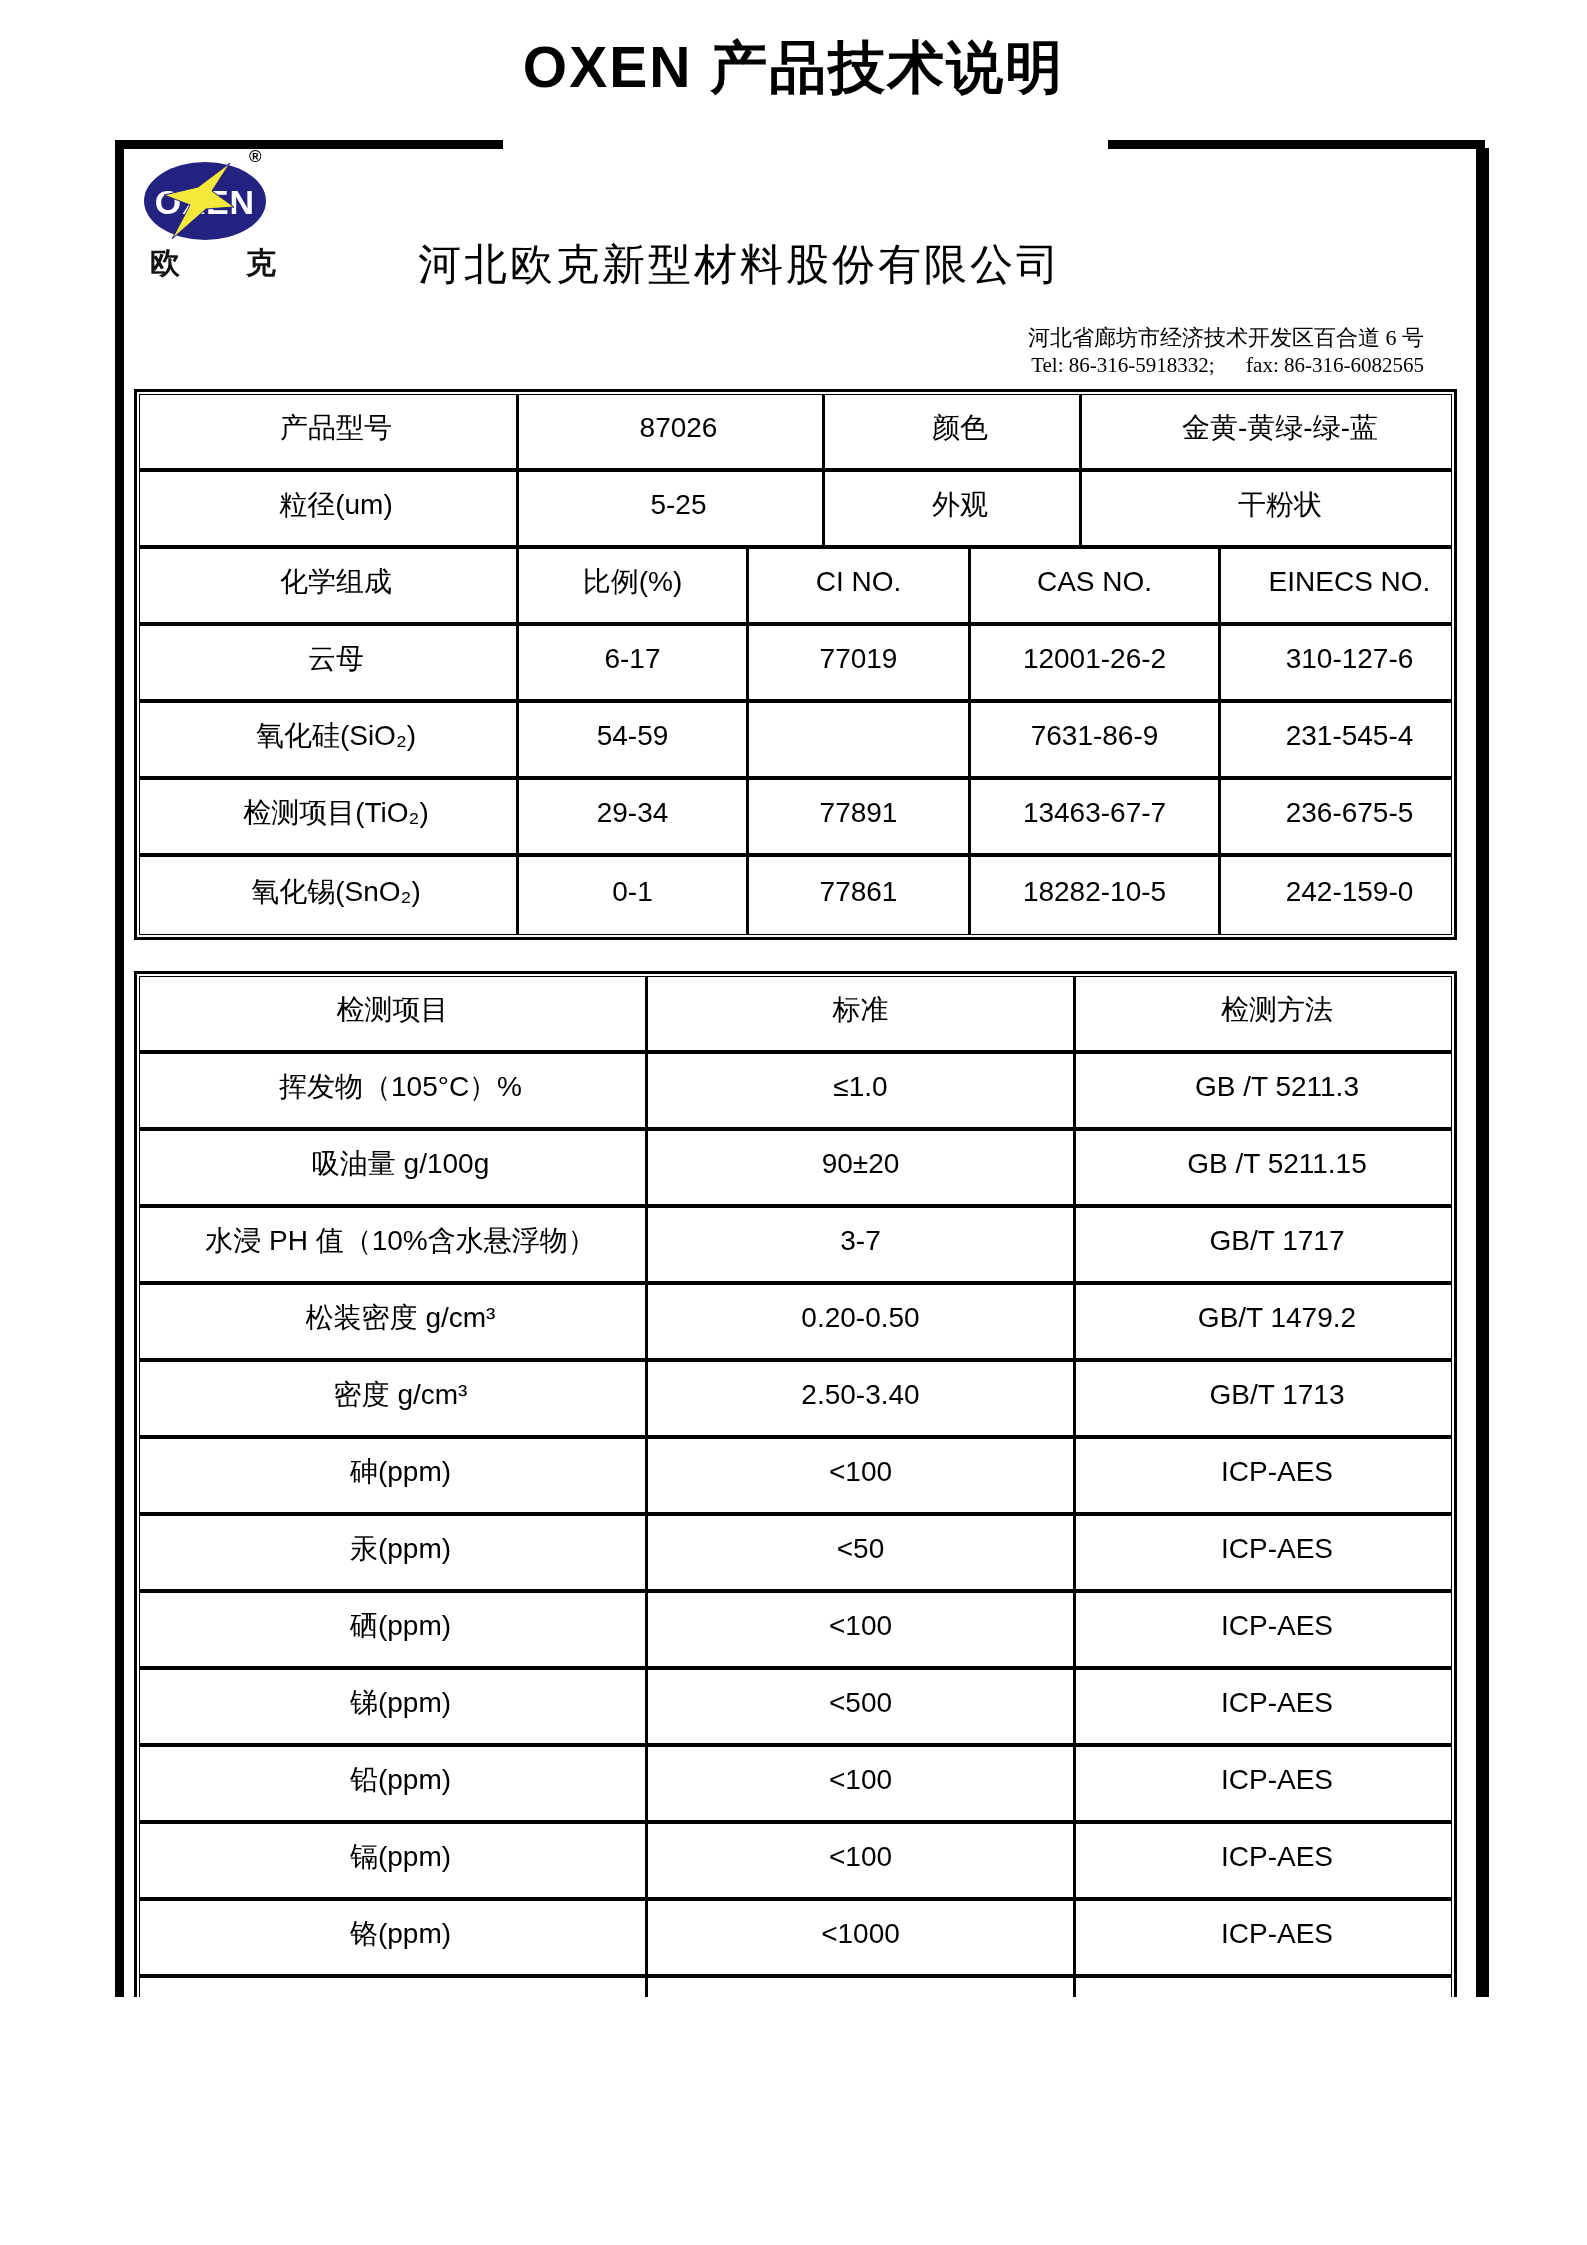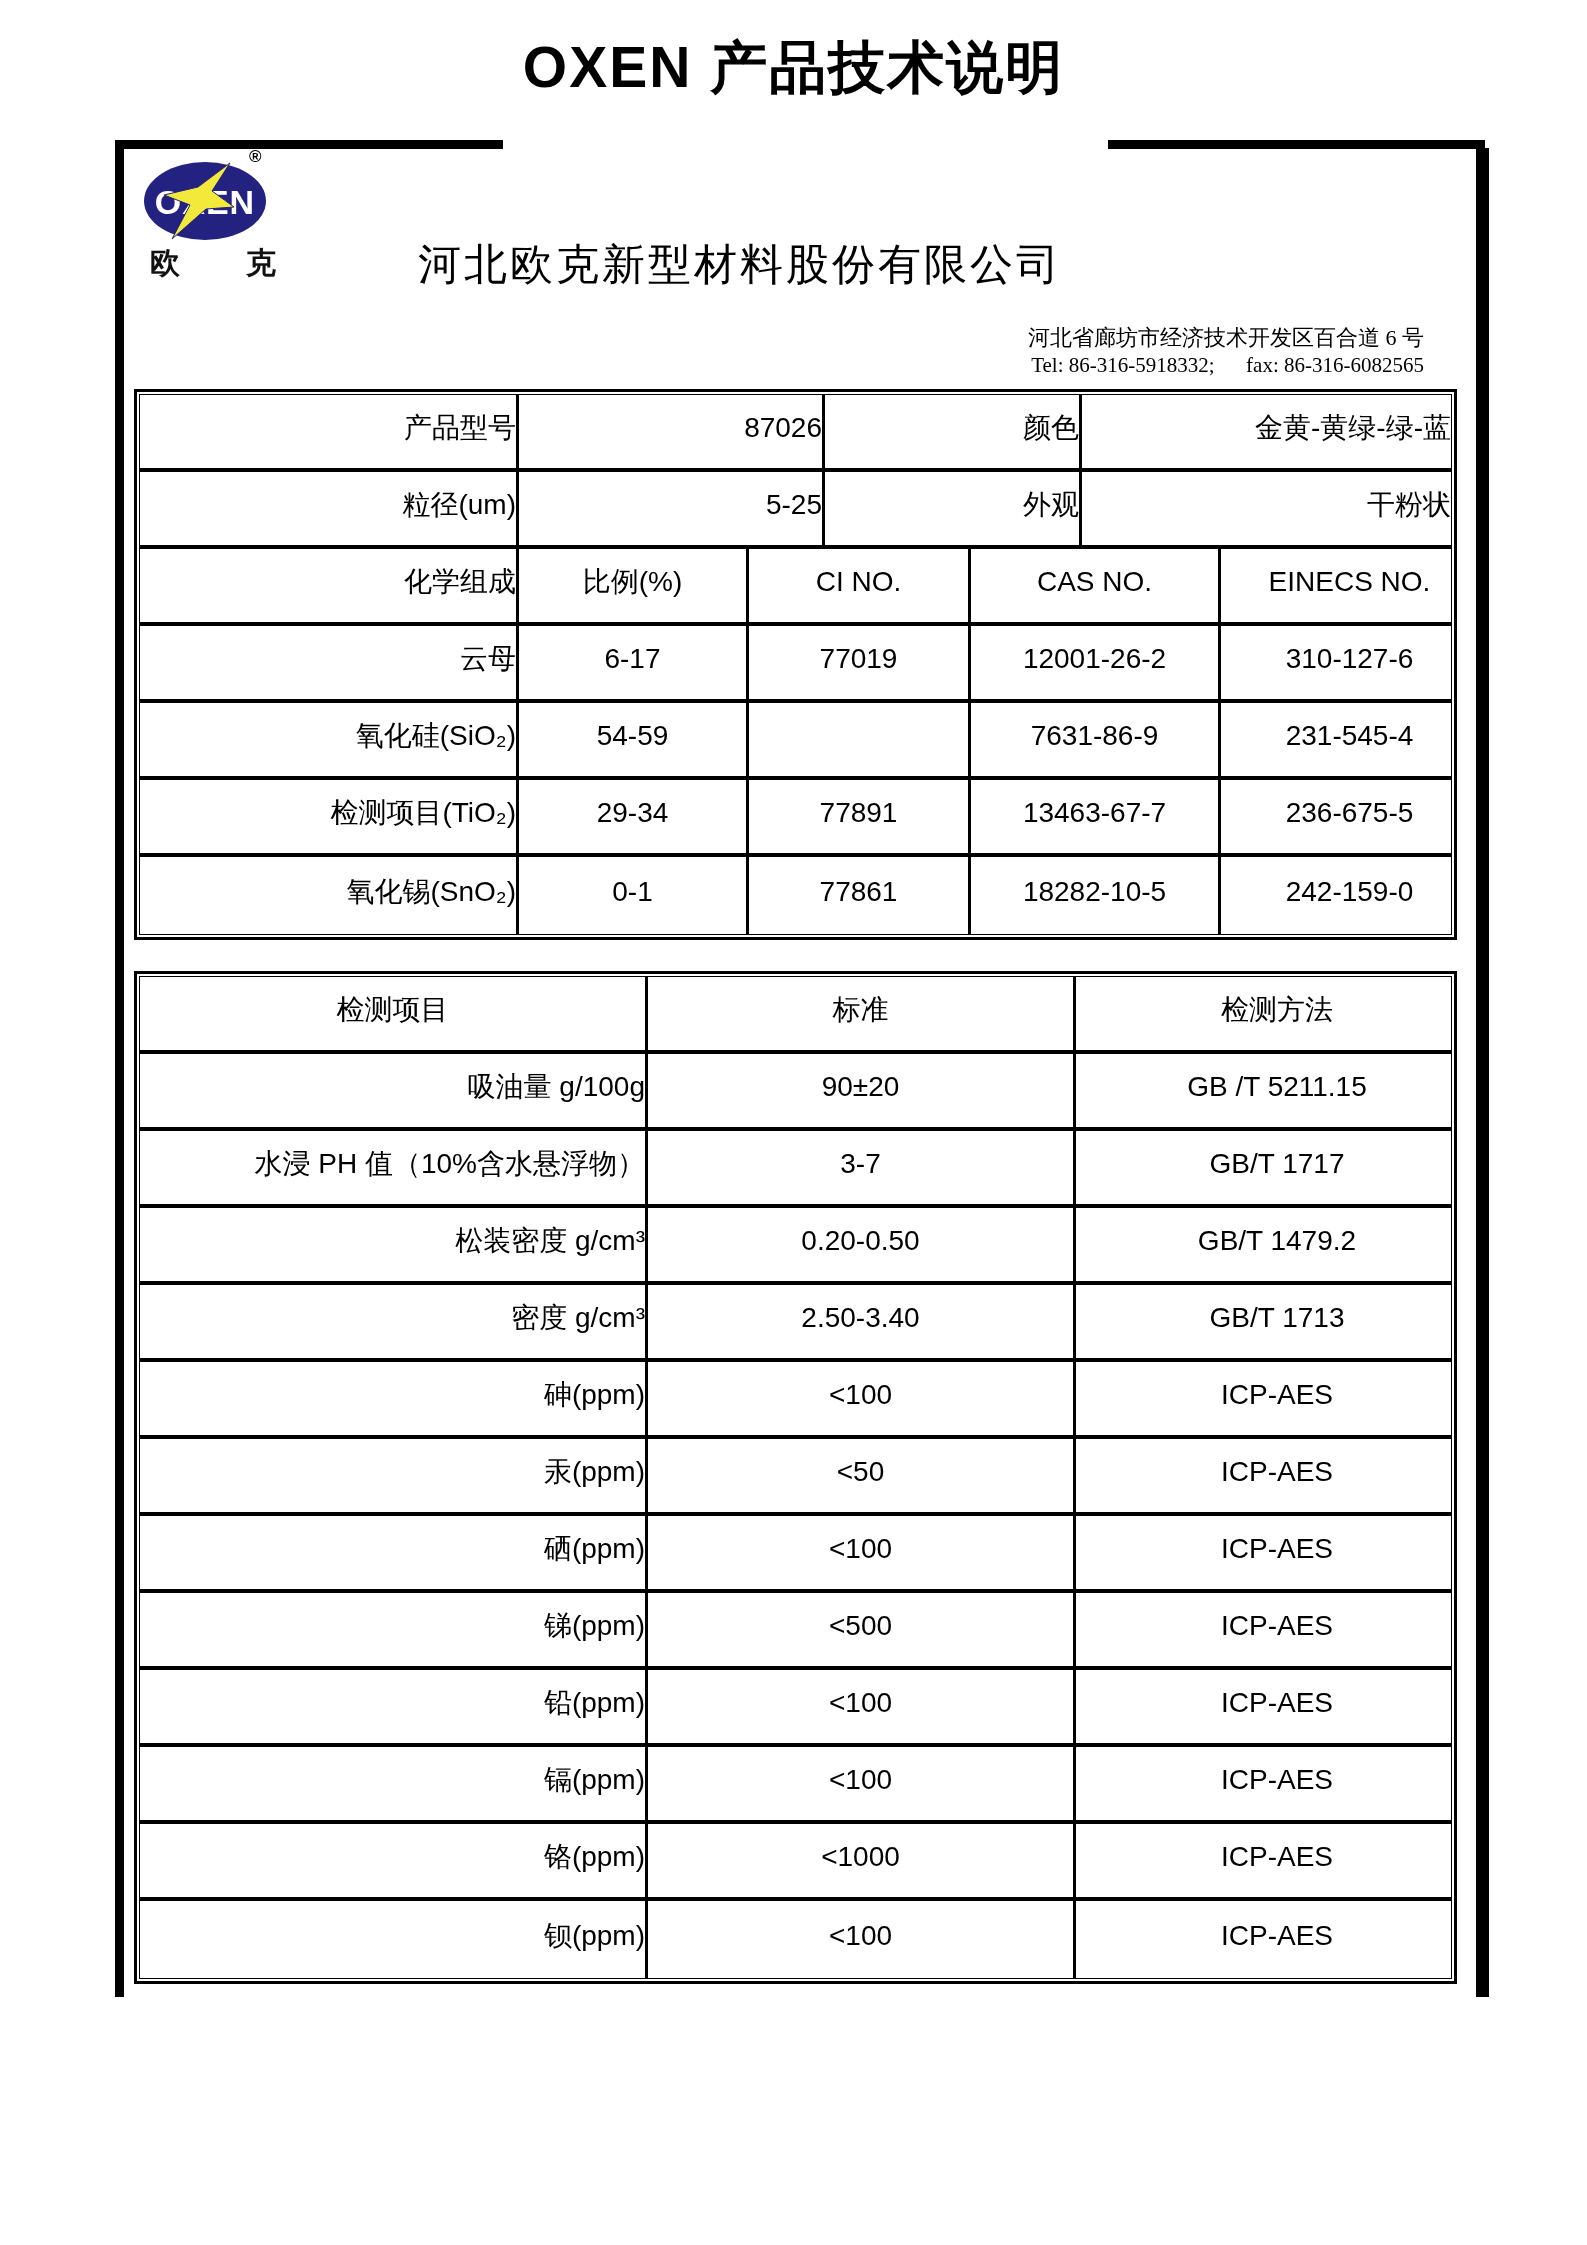--- a/index.html
+++ b/index.html
@@ -47,21 +47,21 @@
   #t2wrap { top:971px; }
   table {
     border-collapse:separate; border-spacing:0; table-layout:fixed;
     border:1px solid #000; width:1311px;
   }
   td {
     box-sizing:border-box; height:77px; font-size:28px; overflow:hidden;
     border-right:3px solid #000; border-bottom:4px solid #000;
     vertical-align:middle; padding:0 0 8px 0;
   }
-  td.l { text-align:right; padding-left:16px; }
+  td.l { text-align:center; padding-left:16px; }
   td.c { text-align:center; }
   tr td:last-child { border-right:none;padding-left:27px; }
   tr:last-child td { border-bottom:none; }
 </style>
 </head>
 <body>
 
 <div class="page">
 
   <div class="title">OXEN 产品技术说明</div>
@@ -155,20 +155,25 @@
           <col style="width:428px">
           <col style="width:375px">
       </colgroup>
       <tbody>
           <tr>
         <td class="c">检测项目</td>
         <td class="c">标准</td>
         <td class="c">检测方法</td>
       </tr>
       <tr>
+        <td class="l">挥发物（105°C）%</td>
+        <td class="c">≤1.0</td>
+        <td class="c">GB /T 5211.3</td>
+      </tr>
+      <tr>
         <td class="l">吸油量 g/100g</td>
         <td class="c">90±20</td>
         <td class="c">GB /T 5211.15</td>
       </tr>
       <tr>
         <td class="l">水浸 PH 值（10%含水悬浮物）</td>
         <td class="c">3-7</td>
         <td class="c">GB/T 1717</td>
       </tr>
       <tr>

